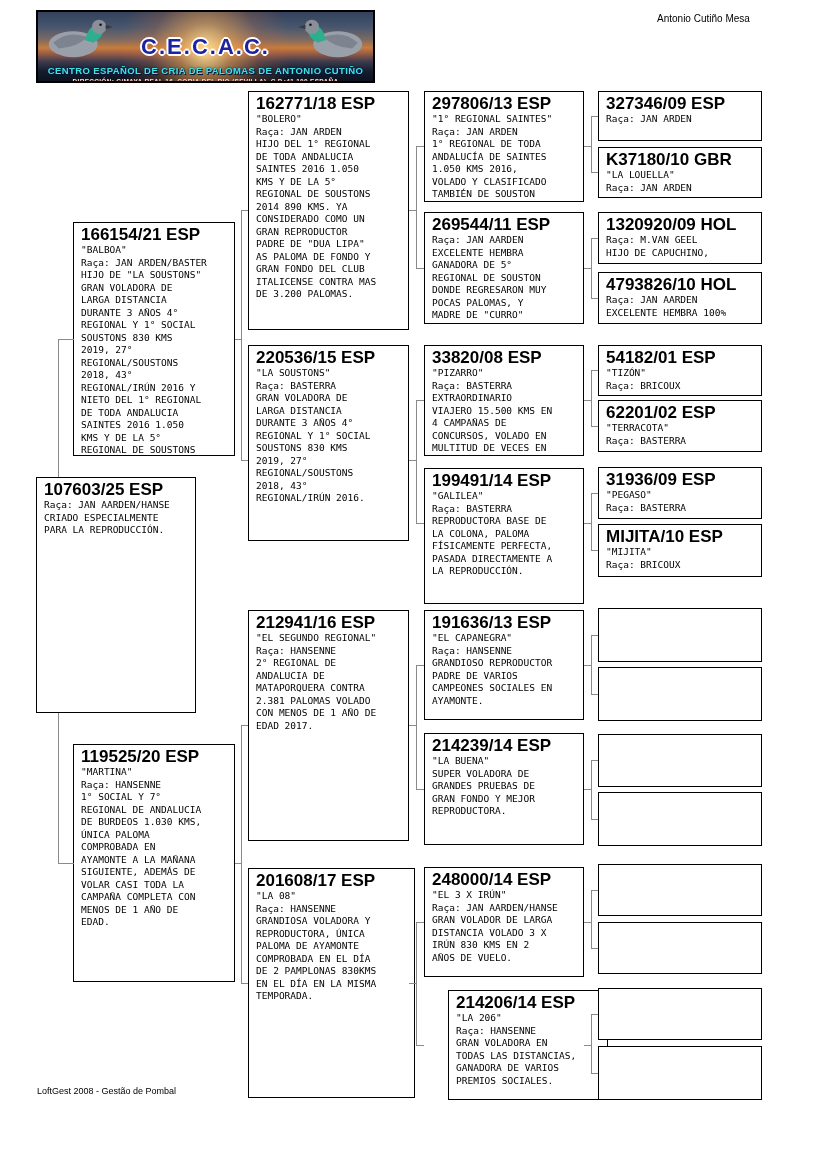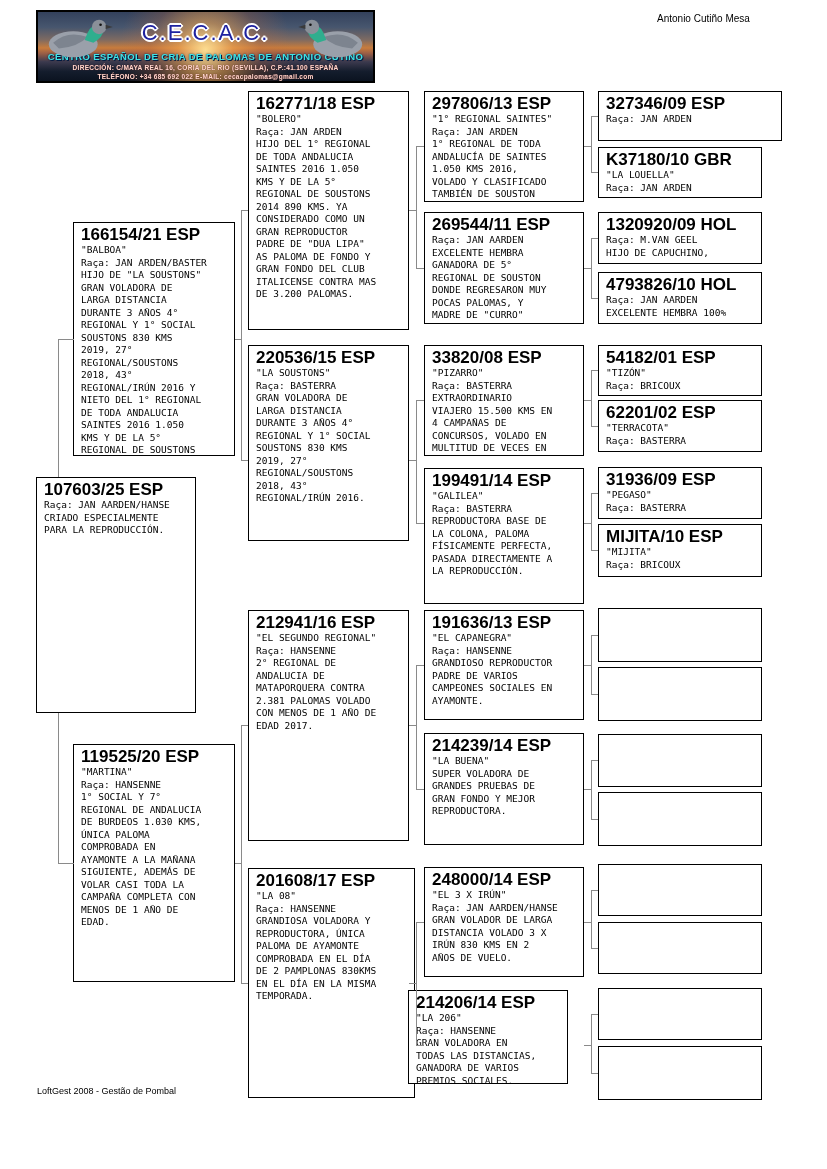--- a/index.html
+++ b/index.html
@@ -4,21 +4,21 @@
 <style>
   html,body{margin:0;padding:0;background:#ffffff;}
   body{position:relative;width:827px;height:1169px;font-family:"Liberation Sans",sans-serif;overflow:hidden;}
 
   
   .banner{position:absolute;left:36px;top:10px;width:339px;height:73px;border:2px solid #000;
     box-sizing:border-box;overflow:hidden;display:flex;flex-direction:column;align-items:center;
     background:
       radial-gradient(circle at 50% 55%, rgba(255,226,150,.95) 0%, rgba(250,170,80,.55) 16%, rgba(200,110,60,.25) 32%, transparent 50%),
       linear-gradient(180deg,#33415c 0%,#47566e 22%,#7d6a62 40%,#c87c3c 52%,#9a5e46 60%,#3c3a4e 72%,#141d2d 86%,#0b1320 100%);}
-  .acronym{margin-top:8px;font-size:22px;font-weight:normal;letter-spacing:2px;color:var(--acronym,#1e22a0);
+  .acronym{margin-top:22px;font-size:22px;font-weight:bold;letter-spacing:2px;color:var(--acronym,#1e22a0);
     text-shadow:-2px 0 0 #fff,2px 0 0 #fff,0 -2px 0 #fff,0 2px 0 #fff,-1px -1px 0 #fff,1px 1px 0 #fff,-1px 1px 0 #fff,1px -1px 0 #fff;}
   .banner-title{margin-top:5px;font-size:9.5px;font-weight:bold;letter-spacing:.4px;color:var(--cyan,#3fe3e6);
     text-shadow:0 0 2px #001a40,1px 1px 0 #001a40;white-space:nowrap;}
   .banner-sub{margin-top:2px;font-size:6.5px;font-weight:bold;letter-spacing:.3px;color:#ffd9cf;
     text-shadow:0 0 1px #5a1010;white-space:nowrap;}
   .pigeon{position:absolute;top:2px;width:74px;height:46px;}
   .pigeon.left{left:4px;}
   .pigeon.right{right:4px;transform:scaleX(-1);}
 
   .owner{position:absolute;left:657px;top:13px;font-size:10px;color:#000;}
@@ -221,31 +221,31 @@
 </div>
 <div class="pbox" style="left:424px;top:867px;width:160px;height:110px">
   <div class="ring">248000/14 ESP</div>
   <div class="btxt">"EL 3 X IRÚN"
 Raça: JAN AARDEN/HANSE
 GRAN VOLADOR DE LARGA
 DISTANCIA VOLADO 3 X
 IRÚN 830 KMS EN 2
 AÑOS DE VUELO.</div>
 </div>
-<div class="pbox" style="left:408px;top:990px;width:160px;height:94px">
+<div class="pbox" style="left:448px;top:990px;width:160px;height:110px">
   <div class="ring">214206/14 ESP</div>
   <div class="btxt">"LA 206"
 Raça: HANSENNE
 GRAN VOLADORA EN
 TODAS LAS DISTANCIAS,
 GANADORA DE VARIOS
 PREMIOS SOCIALES.</div>
 </div>
 
-<div class="pbox" style="left:598px;top:91px;width:184px;height:50px">
+<div class="pbox" style="left:598px;top:91px;width:164px;height:50px">
   <div class="ring">327346/09 ESP</div>
   <div class="btxt">Raça: JAN ARDEN</div>
 </div>
 <div class="pbox" style="left:598px;top:147px;width:164px;height:51px">
   <div class="ring">K37180/10 GBR</div>
   <div class="btxt">"LA LOUELLA"
 Raça: JAN ARDEN</div>
 </div>
 <div class="pbox" style="left:598px;top:212px;width:164px;height:52px">
   <div class="ring">1320920/09 HOL</div>

